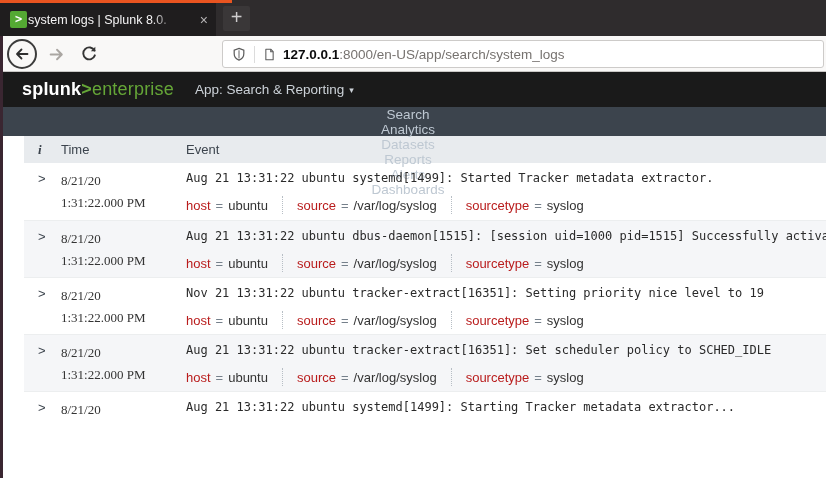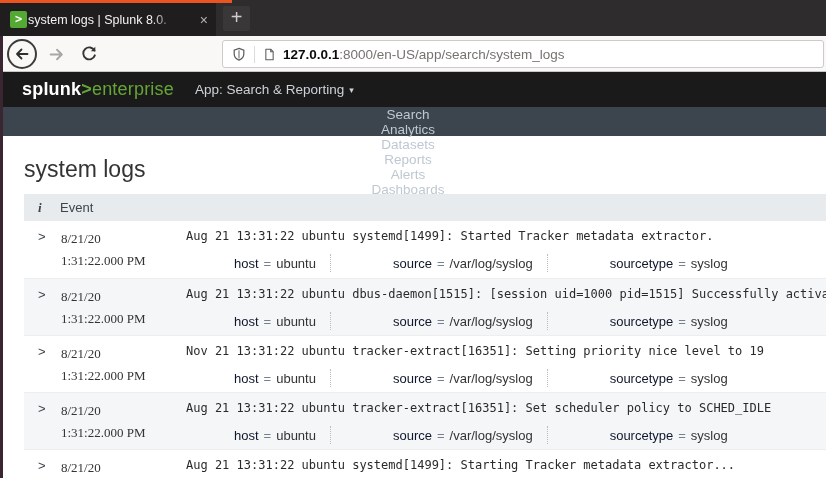--- a/index.html
+++ b/index.html
@@ -59,21 +59,21 @@
   .hdr-i { font-family: "Liberation Serif", serif; font-style: italic; font-weight: bold; }
 
   .row { display: flex; min-height: 57px; background: #fff; border-top: 1px solid #eceeef; }
   .row.alt { background: #f5f6f8; }
   .row .c1 { padding-top: 8px; color: #3c444d; font-size: 13px; }
   .row .c2 { padding-top: 7px; font-size: 13px; line-height: 22px; color: #333; font-family: Liberation Serif, serif; }
   .row .c3 { padding-top: 7px; }
   .evt-raw { font-family: "DejaVu Sans Mono", monospace; font-size: 12px; line-height: 16px;
              color: #2a2a2a; white-space: nowrap; overflow: hidden; }
   .fields { display: flex; align-items: center; margin-top: 10px; font-size: 13px; white-space: nowrap; }
-  .fkey { color: #0f172a; margin-left: 48px; }
+  .fkey { color: #b91c1c; }
   .feq  { color: #75808b; margin: 0 5px; }
   .fval { color: #333; font-weight: 500; }
   .fdiv { border-left: 1px dotted #b7bec5; height: 18px; margin: 0 14px; }
 
   
   .left-strip { position: absolute; left: 0; top: 36px; bottom: 0; width: 3px; background: #3a2631; z-index: 30; }
   .watermark { position: absolute; left: 216px; top: 248px; z-index: 20; pointer-events: none;
                font-size: 29px; font-weight: bold; letter-spacing: .5px;
                color: rgba(248, 178, 182, 0.55); -webkit-text-stroke: 1.2px rgba(231, 76, 84, 0.45); }
   svg { display: block; }
@@ -141,25 +141,25 @@
 
   <div class="navbar">
     <span class="nav-item">Search</span>
     <span class="nav-item">Analytics</span>
     <span class="nav-item">Datasets</span>
     <span class="nav-item">Reports</span>
     <span class="nav-item">Alerts</span>
     <span class="nav-item">Dashboards</span>
   </div>
 
-  <h1 class="page-title">system logs</h1>
 
   <div class="evt-table">
     <div class="thead">
       <span class="c1 hdr-i">i</span>
+      <span class="c2">Time</span>
       <span class="c3">Event</span>
     </div>
 
     <div class="row" style="border-top:none">
       <span class="c1">&gt;</span>
       <span class="c2"><span>8/21/20</span><br><span>1:31:22.000 PM</span></span>
       <span class="c3">
         <div class="evt-raw">Aug 21 13:31:22 ubuntu systemd[1499]: Started Tracker metadata extractor.</div>
         <div class="fields">
           <span class="fkey">host</span>

